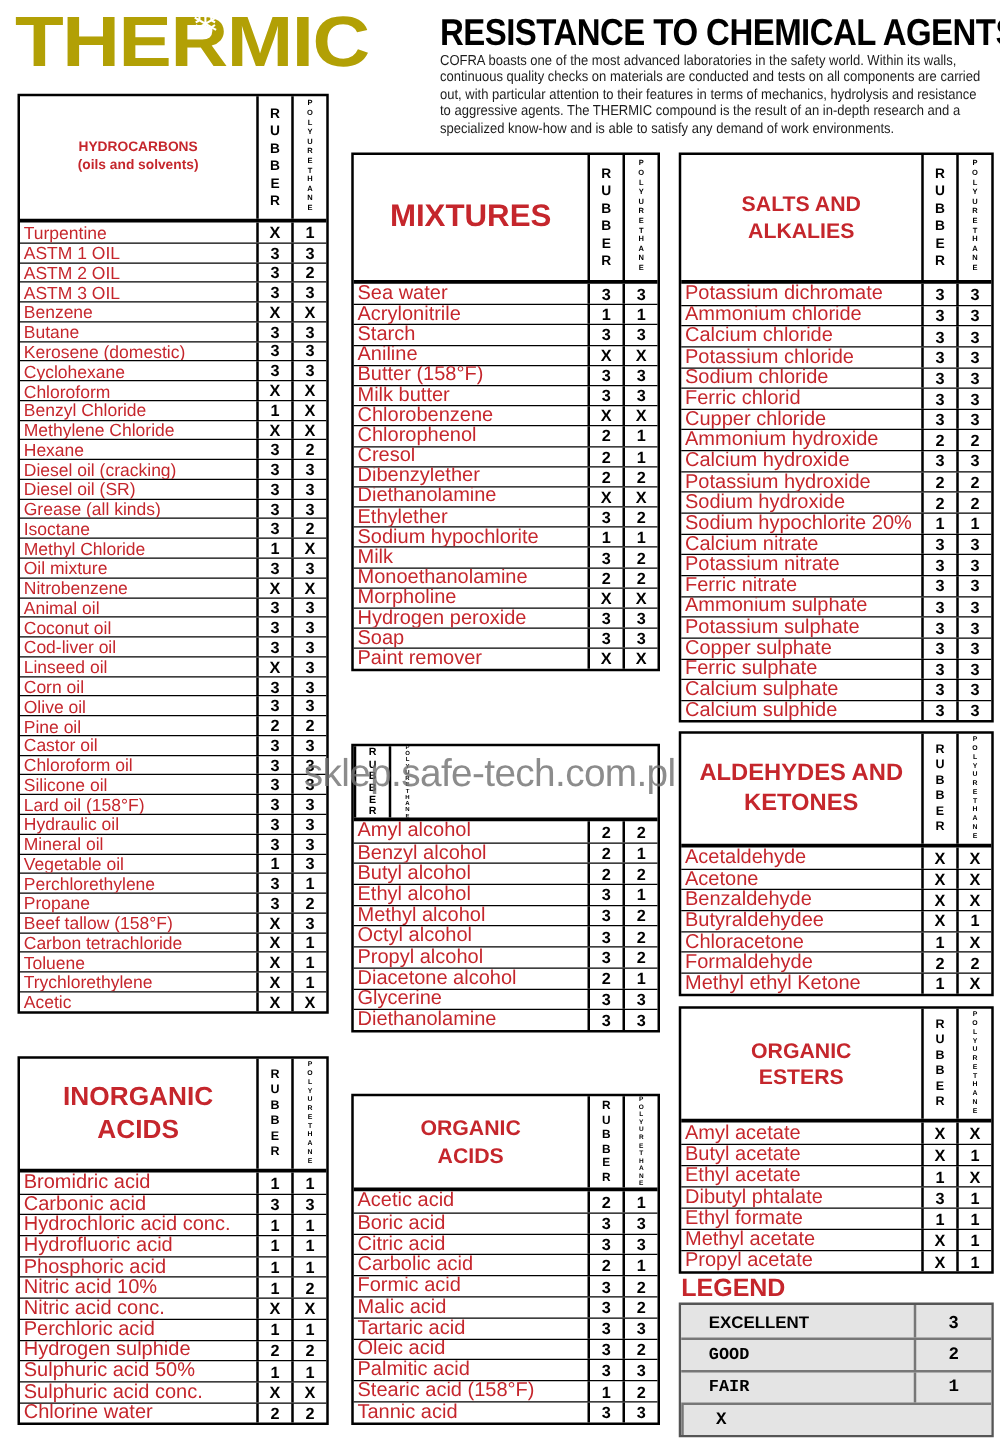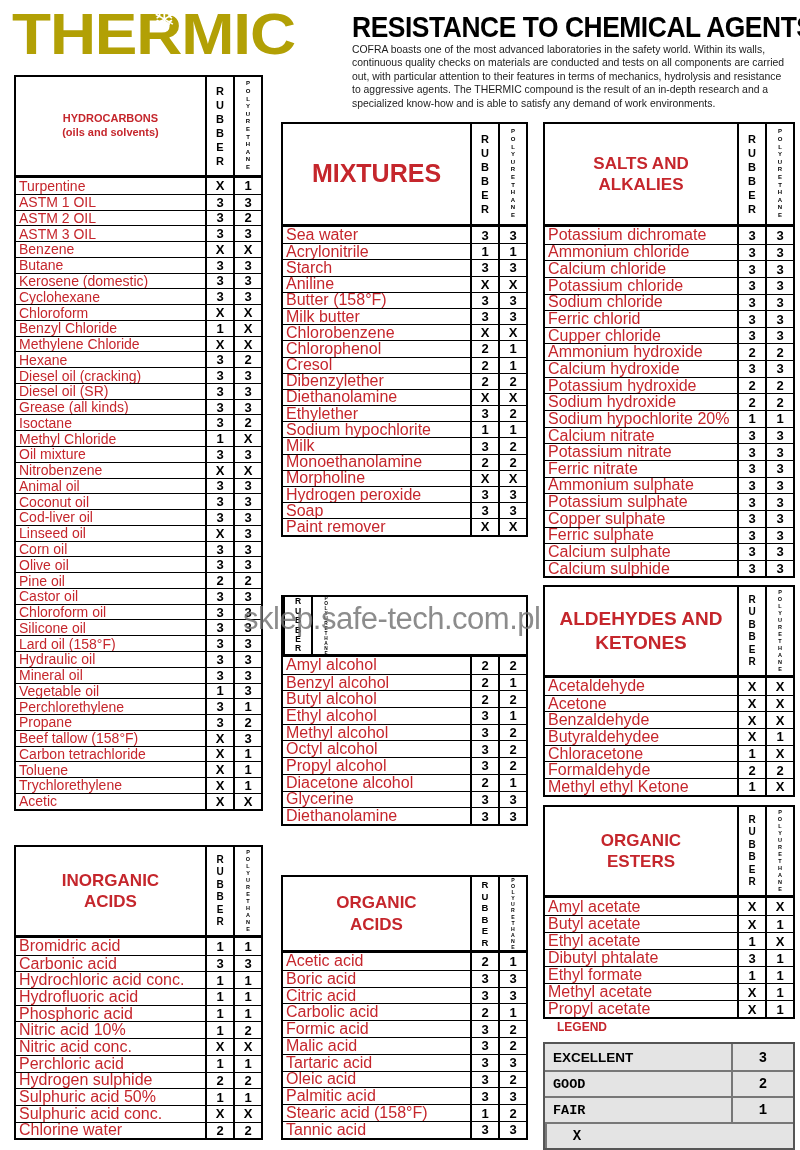--- a/index.html
+++ b/index.html
@@ -53,42 +53,42 @@
   #tbl-aldehydes .ttitle{font-size:19px}
 
   #tbl-esters{left:543px;top:805px;width:252px;}
   #tbl-esters .thd{height:91px}
   #tbl-esters .trow{height:17px}
   #tbl-esters .ttitle{font-size:17px}
 
   #tbl-inorganic{left:14px;top:845px;width:249px;}
   #tbl-inorganic .thd{height:91px}
   #tbl-inorganic .trow{height:16.7px}
-  #tbl-inorganic .ttitle{font-size:17px}
+  #tbl-inorganic .ttitle{font-size:21px}
 
   #tbl-organic-acids{left:281px;top:875px;width:247px;}
   #tbl-organic-acids .thd{height:76px}
   #tbl-organic-acids .trow{height:16.8px}
   #tbl-organic-acids .ttitle{font-size:17px}
 
   .hd-tall .rub{font-size:11px;line-height:14px;}
   .hd-tall .pol{font-size:6px;line-height:7.6px;}
   .hd-med .rub{font-size:10px;line-height:12.5px;}
   .hd-med .pol{font-size:5.5px;line-height:7px;}
   .hd-acids .rub{font-size:9.5px;line-height:11.5px;}
   .hd-acids .pol{font-size:5.2px;line-height:6.1px;}
   .hd-short .rub{font-size:8.5px;line-height:9.4px;}
   .hd-short .pol{font-size:4.8px;line-height:5px;}
 
   
-  .legend-title{position:absolute;left:545px;top:1020px;font-size:12px;font-weight:bold;color:#c5262c;margin-left:12px;}
+  .legend-title{position:absolute;left:545px;top:1020px;font-size:20px;font-weight:bold;color:#c5262c;}
   .legend{position:absolute;left:543px;top:1042px;width:252px;border:2px solid #555;}
   .lrow{display:flex;height:26px;background:#e4e4e4;align-items:stretch;}
   .lrow + .lrow{border-top:2.5px solid #777;font-family:Liberation Mono, monospace;}
-  .llabel{flex:1;display:flex;align-items:center;padding-left:8px;font-weight:bold;font-size:13.5px;color:#000;}
+  .llabel{flex:1;display:flex;align-items:center;padding-left:22px;font-weight:bold;font-size:13.5px;color:#000;}
   .lval{width:62px;border-left:2px solid #777;display:flex;align-items:center;justify-content:center;font-weight:bold;font-size:14px;color:#000;}
 </style>
 </head>
 <body>
 
 <div class="logo">THERMIC</div>
 <div class="snowflake">❄</div>
 <div class="hdr-title">RESISTANCE TO CHEMICAL AGENTS</div>
 <div class="hdr-intro">COFRA boasts one of the most advanced laboratories in the safety world. Within its walls, continuous quality checks on materials are conducted and tests on all components are carried out, with particular attention to their features in terms of mechanics, hydrolysis and resistance to aggressive agents. The THERMIC compound is the result of an in-depth research and a specialized know-how and is able to satisfy any demand of work environments.</div>
 

